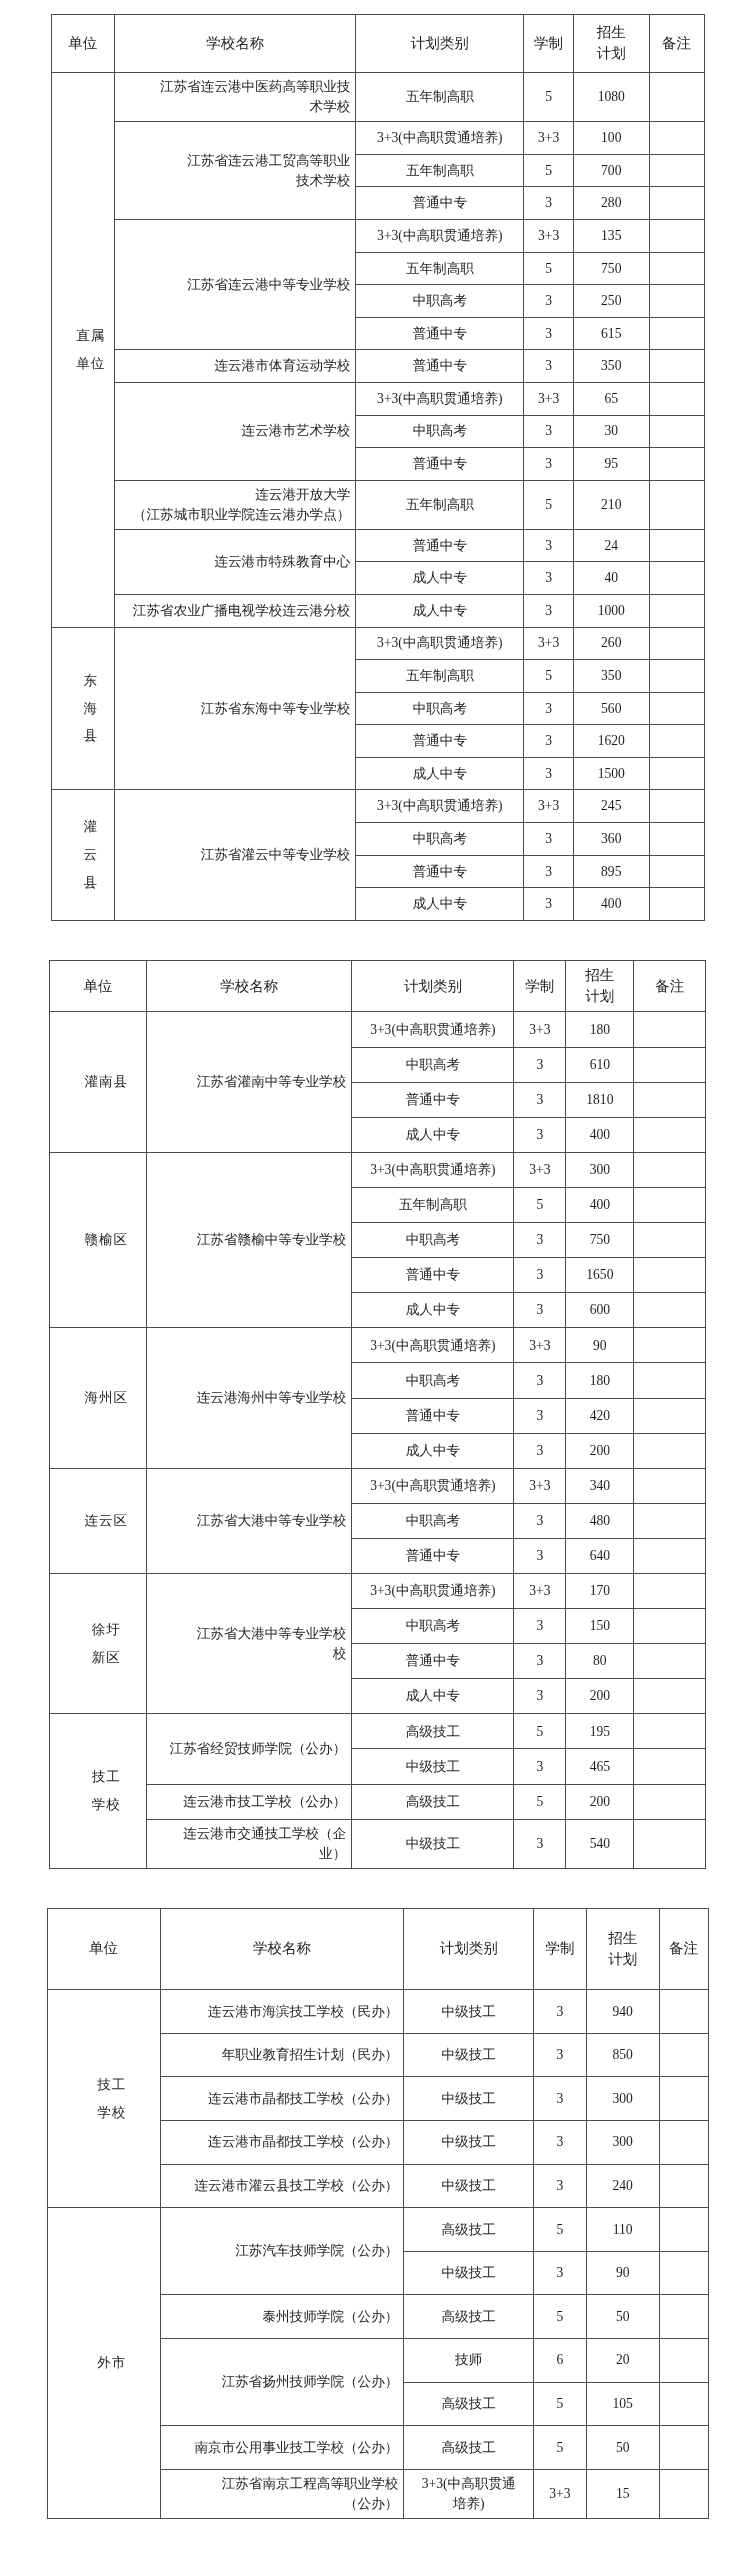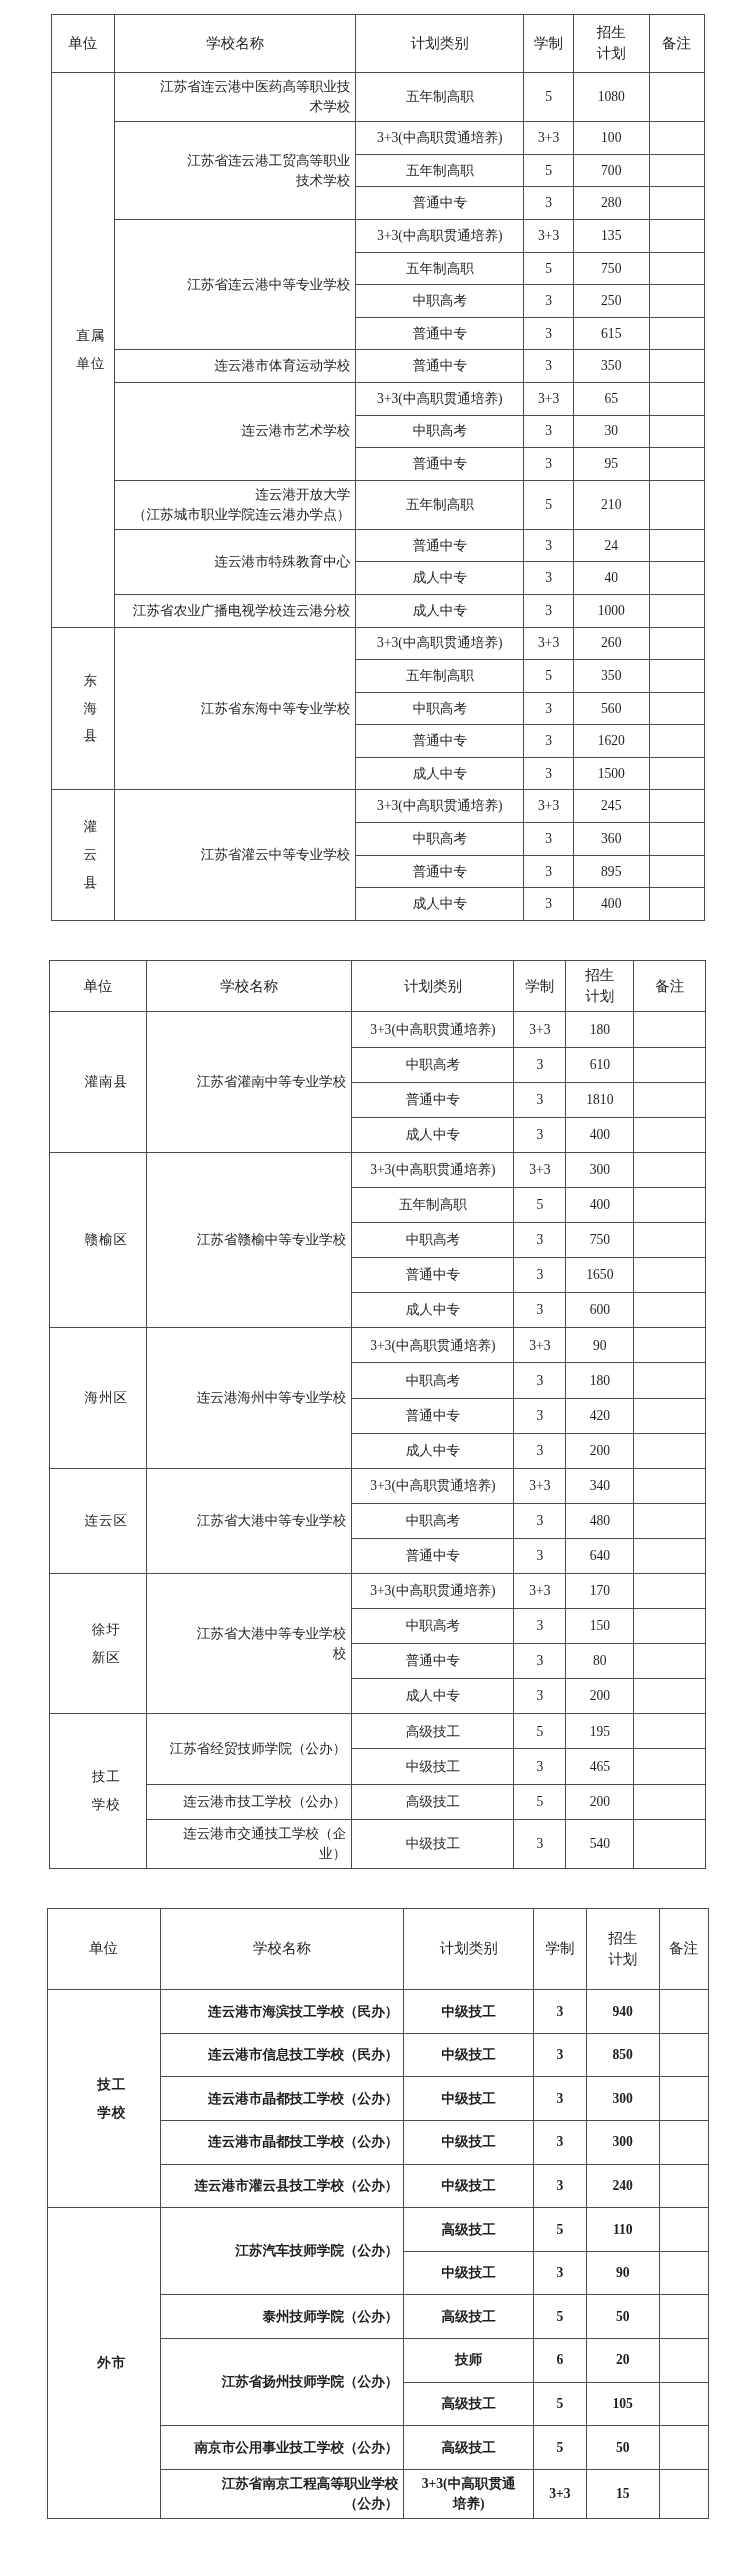--- a/index.html
+++ b/index.html
@@ -45,21 +45,21 @@
     overflow: hidden;
   }
   .plan-table th {
     font-size: 14.5px;
   }
   .t1 th { height: 49px; }
   .t2 th { height: 39px; }
   .t3 th { height: 72px; }
   .t1 td { height: 23px; }
   .t2 td { height: 25.5px; }
-  .t3 td { height: 34px; font-weight: bold; }
+  .t3 td { height: 34px; }
   td.school-cell {
     text-align: right;
     padding-left: 8.5px;
     padding-right: 5.1px;
   }
   td.unit-cell {
     line-height: 2.05;
     letter-spacing: 0.9px;
     padding-left: 18px;
     padding-right: 1.7px;
@@ -476,21 +476,21 @@
         <tr>
           <td class="unit-cell" rowspan="5">技工
 学校</td>
           <td class="school-cell">连云港市海滨技工学校（民办）</td>
           <td class="plan-cell">中级技工</td>
           <td class="years-cell">3</td>
           <td class="count-cell">940</td>
           <td class="note-cell"></td>
         </tr>
         <tr>
-          <td class="school-cell">连云港市信息技工学校（民办）</td>
+          <td class="school-cell">年职业教育招生计划（民办）</td>
           <td class="plan-cell">中级技工</td>
           <td class="years-cell">3</td>
           <td class="count-cell">850</td>
           <td class="note-cell"></td>
         </tr>
         <tr>
           <td class="school-cell">连云港市晶都技工学校（公办）</td>
           <td class="plan-cell">中级技工</td>
           <td class="years-cell">3</td>
           <td class="count-cell">300</td>

